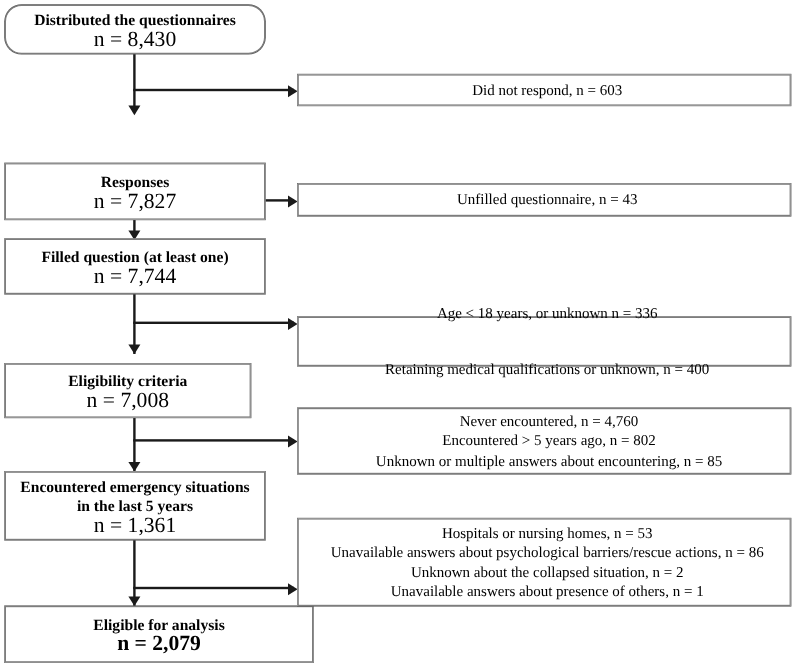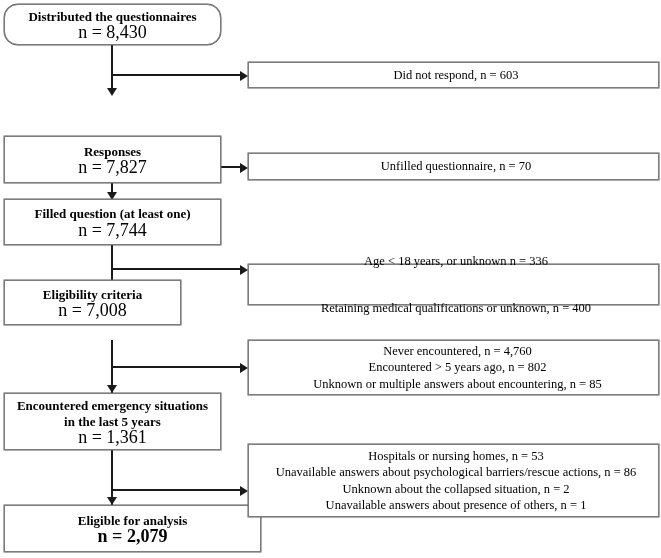--- a/index.html
+++ b/index.html
@@ -129,55 +129,55 @@
   <div class="node main-node" style="left:4px; top:96px; width:217px; height:47px;margin-top:40px;">
     <div class="node-title">Responses</div>
     <div class="node-n">n = 7,827</div>
   </div>
 
   <div class="node main-node" style="left:4px; top:199px; width:217px; height:46px;">
     <div class="node-title">Filled question (at least one)</div>
     <div class="node-n">n = 7,744</div>
   </div>
 
-  <div class="node main-node" style="left:4px; top:280px; width:177px; height:45px;">
+  <div class="node main-node" style="left:4px; top:303px; width:205px; height:45px;">
     <div class="node-title">Eligibility criteria</div>
     <div class="node-n">n = 7,008</div>
   </div>
 
   <div class="node main-node" style="left:4px; top:393px; width:217px; height:57px;">
     <div class="node-title">Encountered emergency situations</div>
     <div class="node-title">in the last 5 years</div>
     <div class="node-n">n = 1,361</div>
   </div>
 
   <div class="node main-node" style="left:4px; top:505px; width:257px; height:47px;">
     <div class="node-title">Eligible for analysis</div>
     <div class="node-n bold">n = 2,079</div>
   </div>
 
   <div class="node side-node" style="left:248px; top:62px; width:411px; height:26px;">
     <div class="side-line">Did not respond, n = 603</div>
   </div>
 
   <div class="node side-node" style="left:248px; top:153px; width:411px; height:27px;">
-    <div class="side-line">Unfilled questionnaire, n = 70</div>
+    <div class="side-line">Unfilled questionnaire, n = 43</div>
   </div>
 
   <div class="node side-node" style="left:248px; top:264px; width:411px; height:41px;gap:31px;">
     <div class="side-line">Age &lt; 18 years, or unknown n = 336</div>
     <div class="side-line">Retaining medical qualifications or unknown, n = 400</div>
   </div>
 
   <div class="node side-node" style="left:248px; top:340px; width:411px; height:55px;padding-left:12px;">
     <div class="side-line">Never encountered, n = 4,760</div>
     <div class="side-line">Encountered &gt; 5 years ago, n = 802</div>
     <div class="side-line">Unknown or multiple answers about encountering, n = 85</div>
   </div>
 
-  <div class="node side-node" style="left:248px; top:444px; width:411px; height:73px;">
+  <div class="node side-node" style="left:248px; top:432px; width:411px; height:73px;">
     <div class="side-line">Hospitals or nursing homes, n = 53</div>
     <div class="side-line">Unavailable answers about psychological barriers/rescue actions, n = 86</div>
     <div class="side-line">Unknown about the collapsed situation, n = 2</div>
     <div class="side-line">Unavailable answers about presence of others, n = 1</div>
   </div>
 
 </div>
 
 </body></html>

